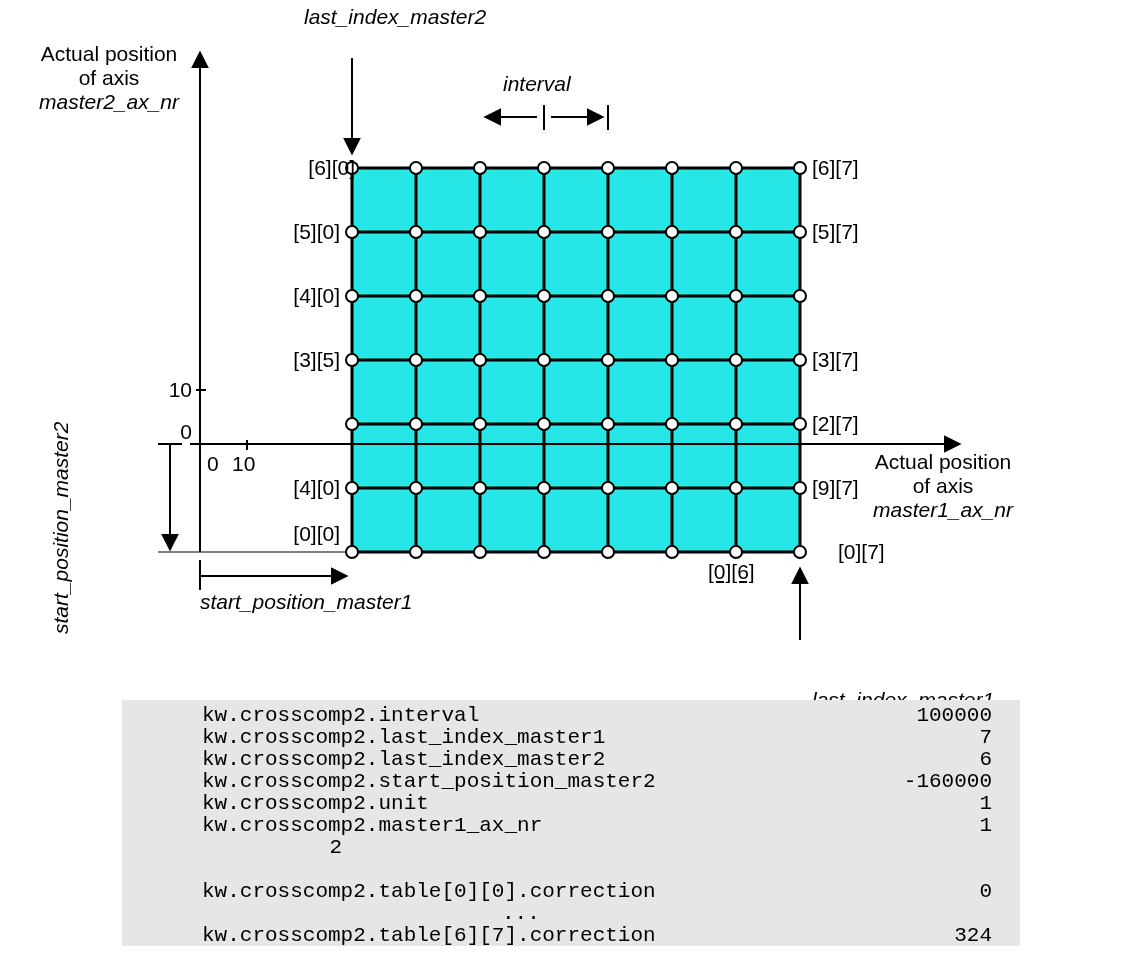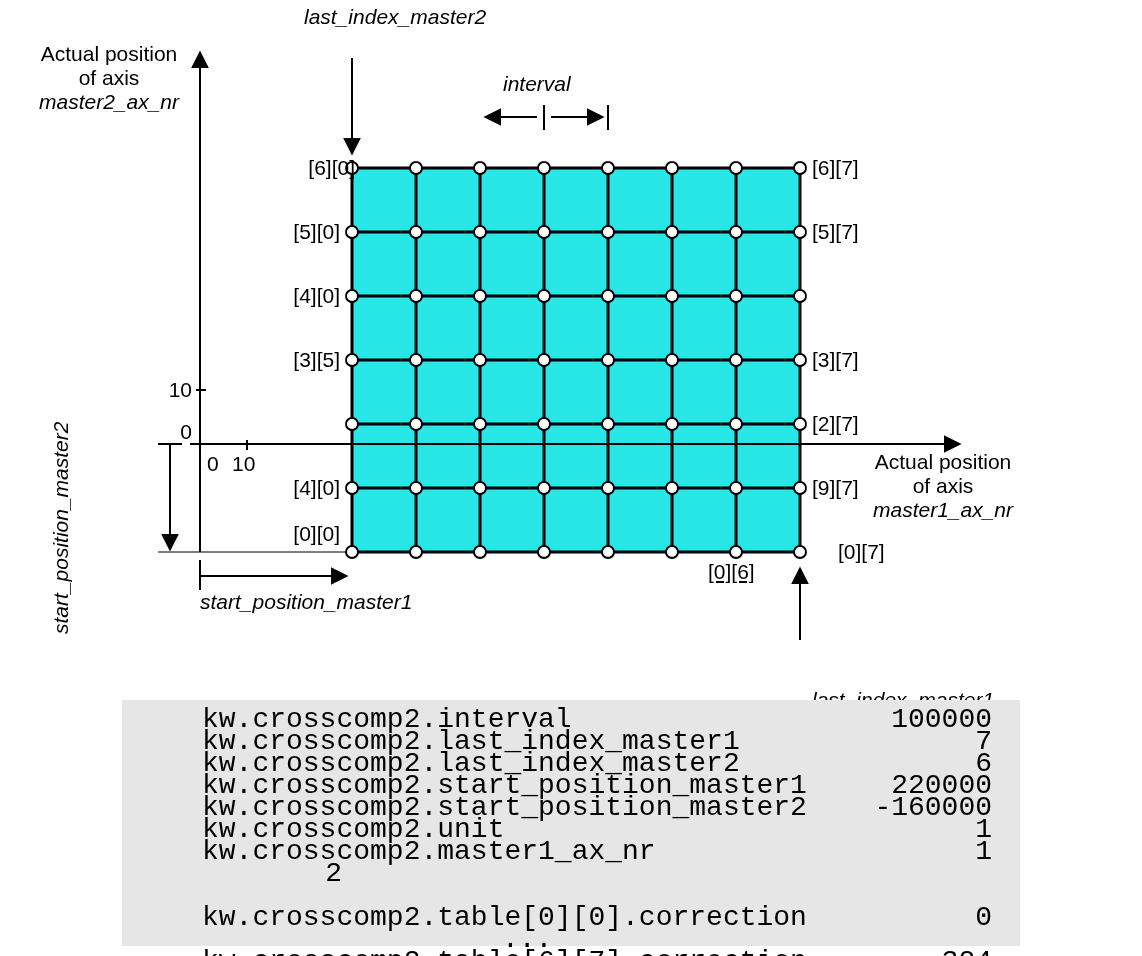--- a/index.html
+++ b/index.html
@@ -29,21 +29,21 @@
   .center { text-align: center; }
   .right { text-align: right; }
   .codebox {
     position: absolute;
     left: 122px;
     top: 700px;
     width: 898px;
     height: 246px;
     background: #e6e6e6;
     font-family: "Courier New", Courier, monospace;
-    font-size: 28px;
+    font-size: 21px;
     padding: 4px 0 0 0;
     box-sizing: border-box;
   }
   .codebox .row {
     display: flex;
     height: 22px;
   }
   .codebox .k {
     width: 570px;
     padding-left: 80px;
@@ -235,24 +235,20 @@
       </div>
   <div class="row">
         <div class="k">kw.crosscomp2.last_index_master1</div>
         <div class="v">7</div>
       </div>
   <div class="row">
         <div class="k">kw.crosscomp2.last_index_master2</div>
         <div class="v">6</div>
       </div>
   <div class="row">
-        <div class="k">kw.crosscomp2.start_position_master1</div>
-        <div class="v">220000</div>
-      </div>
-  <div class="row">
         <div class="k">kw.crosscomp2.start_position_master2</div>
         <div class="v">-160000</div>
       </div>
   <div class="row">
         <div class="k">kw.crosscomp2.unit</div>
         <div class="v">1</div>
       </div>
   <div class="row">
         <div class="k">kw.crosscomp2.master1_ax_nr</div>
         <div class="v">1</div>

